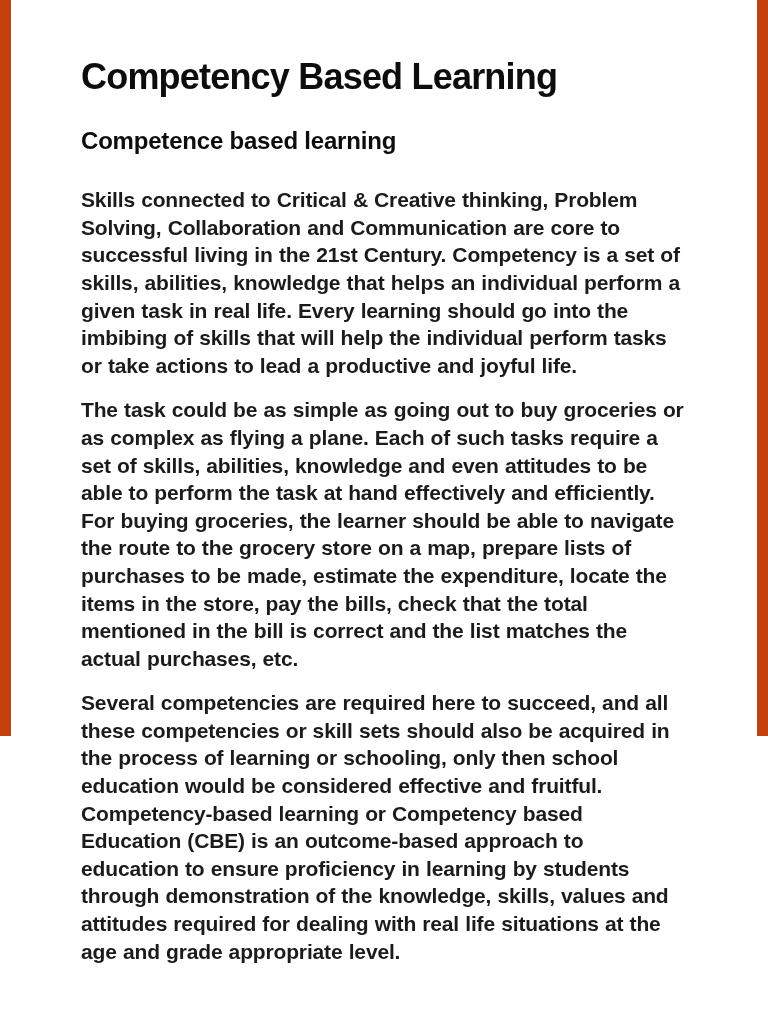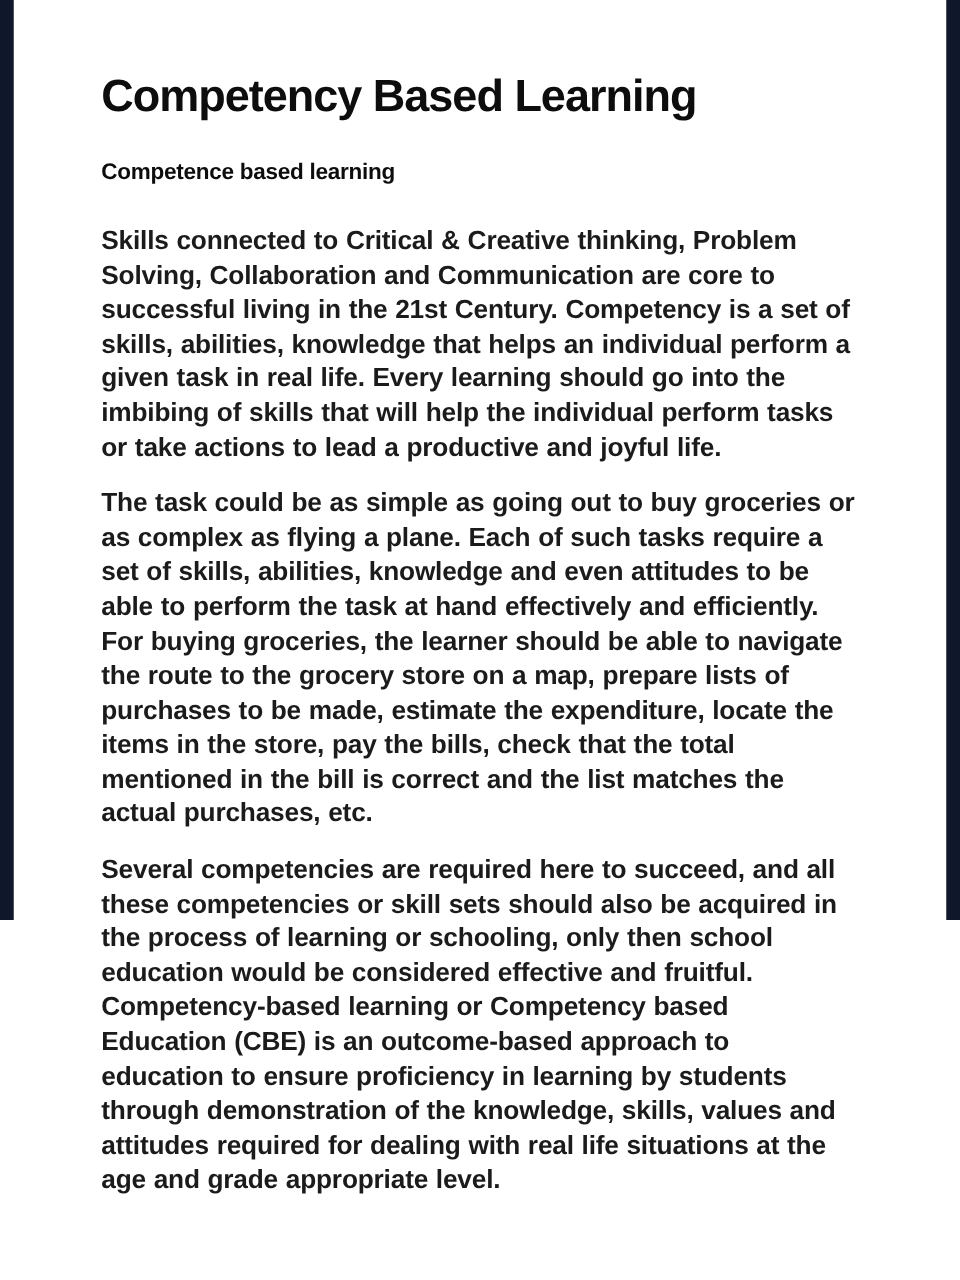--- a/index.html
+++ b/index.html
@@ -7,21 +7,21 @@
   html, body {
     width: 768px;
     height: 1024px;
     overflow: hidden;
     font-family: "Liberation Sans", sans-serif;
   }
 
   .viewer {
     width: 768px;
     height: 736px;
-    background: #0f172a;
+    background: #c2410c;
     padding: 0 11px;
   }
 
   .page {
     width: 746px;
     height: 1006px;
     background: #ffffff;
     padding: 40px 70px 0 70px;
     color: #121212;
   }
@@ -29,21 +29,21 @@
   .doc-title {
     font-size: 36px;
     font-weight: 700;
     letter-spacing: -0.8px;
     color: #0d0d0d;
     margin: 16px 0 30px 0;
     line-height: 1.15;
   }
 
   .doc-heading {
-    font-size: 18px;
+    font-size: 24px;
     font-weight: 700;
     letter-spacing: -0.2px;
     color: #0d0d0d;
     margin: 0 0 30px 0;
     line-height: 1.2;
   }
 
   .doc-paragraph {
     font-size: 21px;
     font-weight: 700;

